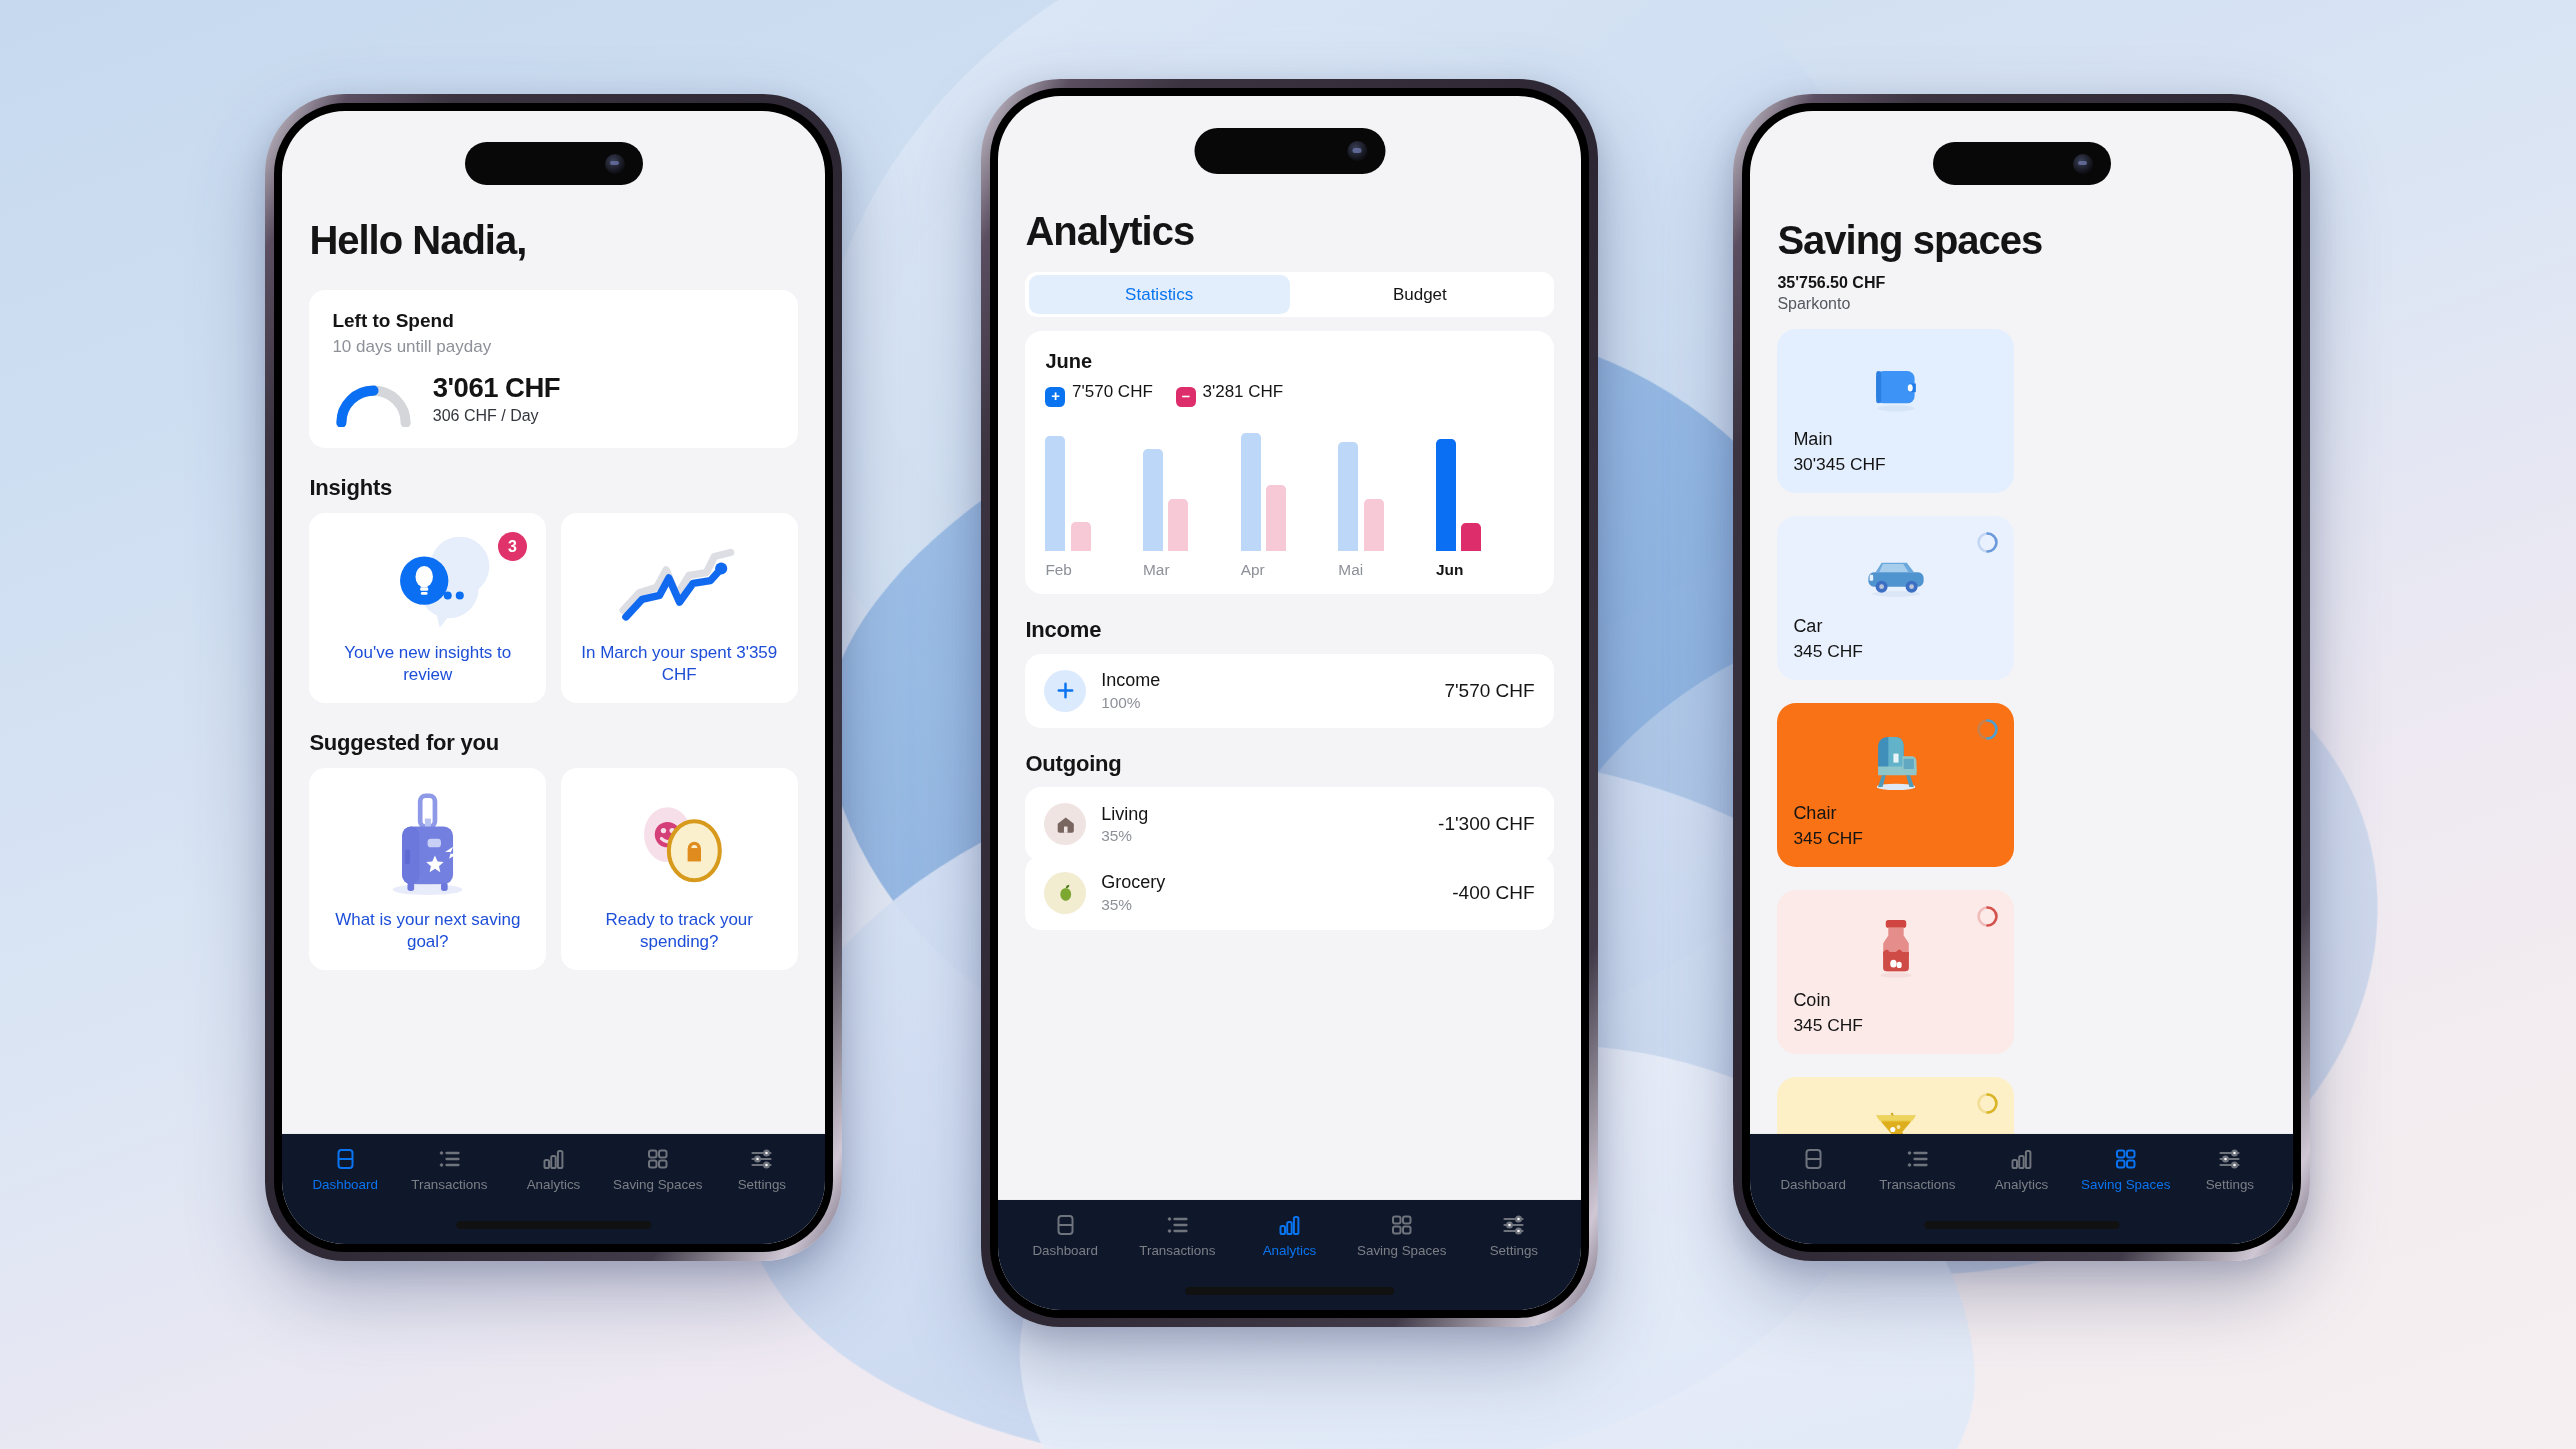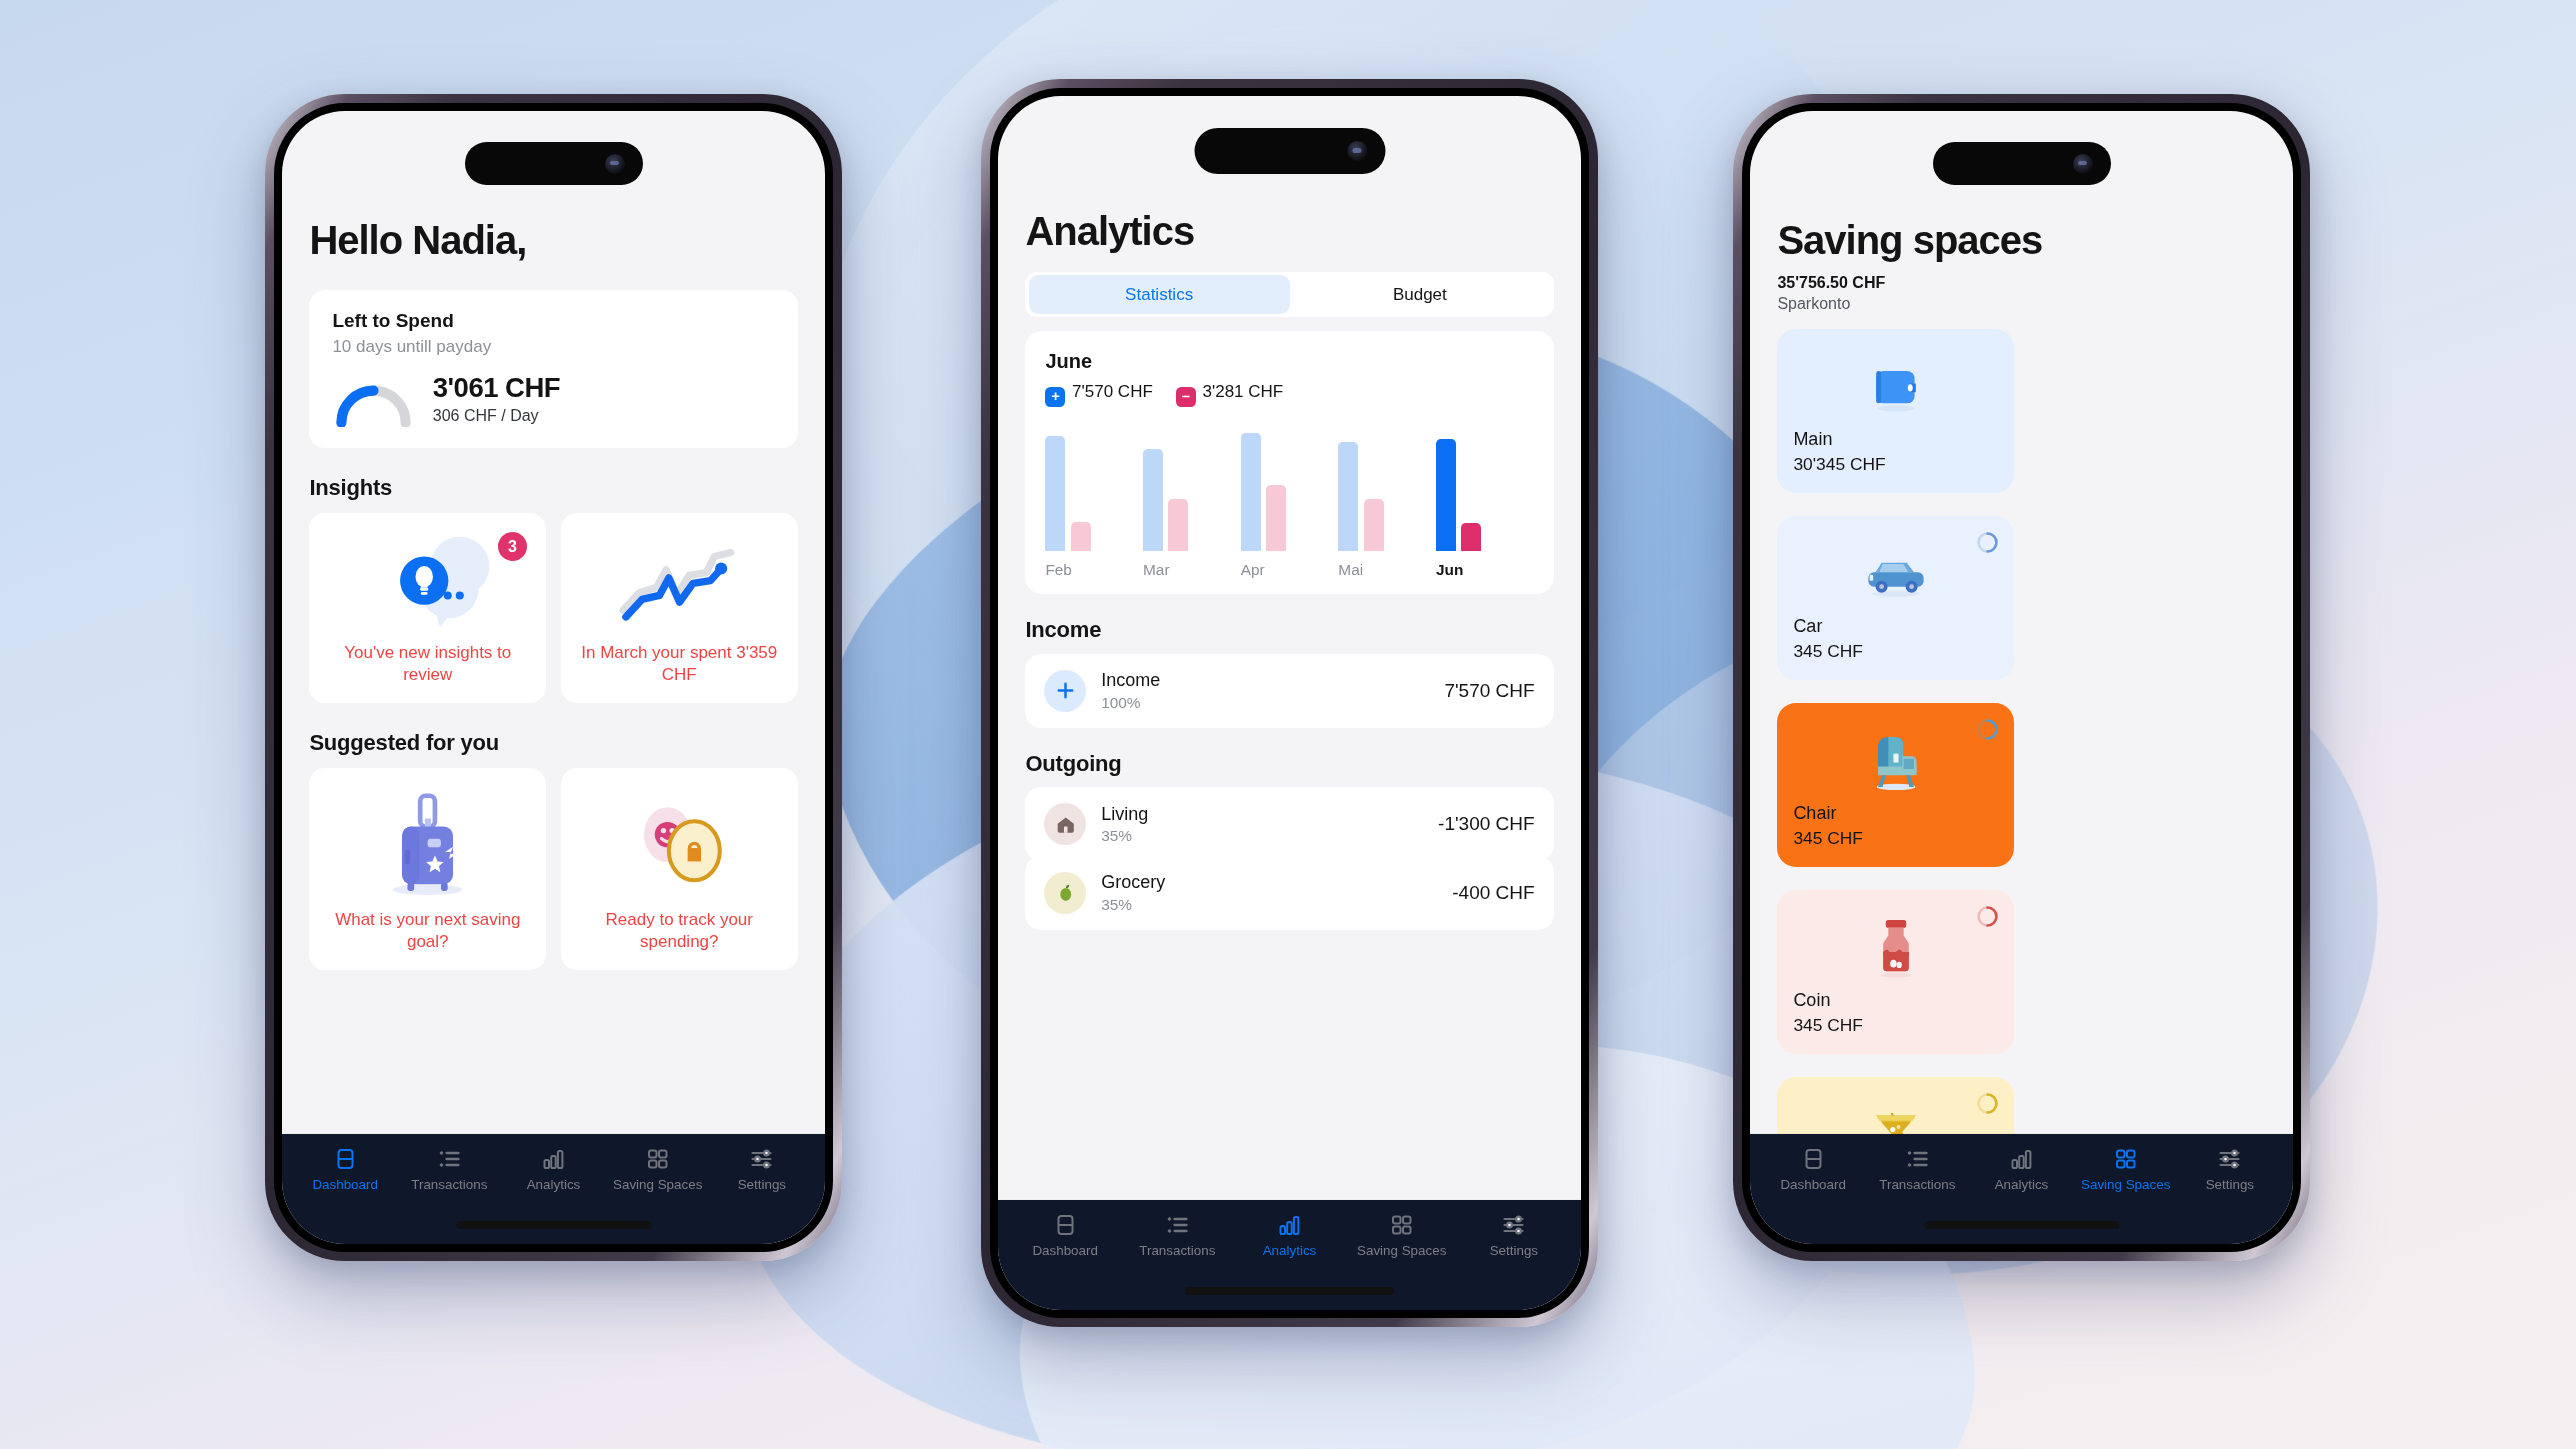--- a/index.html
+++ b/index.html
@@ -92,21 +92,21 @@
   .gauge-row { display:flex; align-items:center; gap:17.4px; margin-top:14.8px; }
   .gauge { width:83px; height:52px; position:relative; }
   .gauge svg { display:block; }
   .amt { font-size:27.5px; font-weight:700; color:#141414; letter-spacing:-0.5px; }
   .per { font-size:16px; color:#33363c; margin-top:3.4px; }
 
   .grid2 { display:flex; gap:14.8px; margin-top:12px; }
   .mini { flex:1; background:#fff; border-radius:16px; padding:17.4px 14.8px 16px;
           display:flex; flex-direction:column; align-items:center; }
   .mini .art { height:102px; width:100%; position:relative; }
-  .mini .cap { margin-top:9.4px; font-size:17px; text-align:center; color:#ef4444; line-height:1.32; }
+  .mini .cap { margin-top:9.4px; font-size:17px; text-align:center; color:#1d4ed8; line-height:1.32; }
   .badge { position:absolute; right:4px; top:1.3px; width:29.5px; height:29.5px; border-radius:50%;
            background:#e0336b; color:#fff; font-size:16px; font-weight:700;
            display:flex; align-items:center; justify-content:center; }
 
   
   .seg { background:#fff; border-radius:12px; padding:3.4px; display:flex; margin-top:17.4px; }
   .seg div { flex:1; text-align:center; padding:9.4px 0; border-radius:9.4px; font-size:17px; color:#141414; }
   .seg div.on { background:#e3eefd; color:#0a74f0; }
 
   .chartcard { background:#fff; border-radius:17.4px; padding:19px 20px 14.8px; margin-top:13.4px; }

